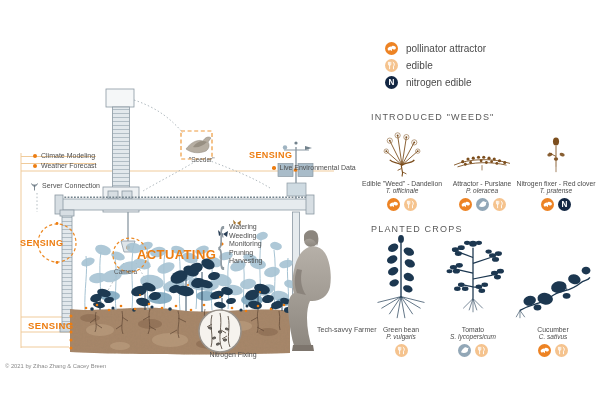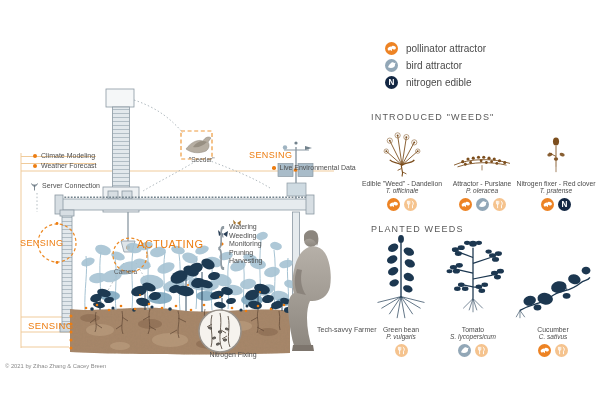--- a/index.html
+++ b/index.html
@@ -1,21 +1,21 @@
 <!DOCTYPE html>
 <html><head>
 <meta charset="utf-8">
 <style>
   html,body{margin:0;padding:0;background:#fff;}
   #canvas{position:relative;width:614px;height:400px;background:#fff;overflow:hidden;
           font-family:"Liberation Sans",sans-serif;color:#4a4a4a;}
   .abs{position:absolute;}
   .lbl{font-size:7px;color:#4f4f4f;line-height:1.15;white-space:nowrap;}
   .lbl-sm{font-size:6.5px;color:#5a5a5a;white-space:nowrap;}
-  .stage{font-size:9px;font-weight:normal;color:#ED7D11;letter-spacing:.4px;white-space:nowrap;}
+  .stage{font-size:9px;font-weight:bold;color:#ED7D11;letter-spacing:.4px;white-space:nowrap;}
   .dot{display:inline-block;width:4px;height:4px;border-radius:50%;background:#ED7D11;margin-right:4px;vertical-align:middle;}
   .row{display:flex;align-items:center;margin-bottom:2px;}
   .heading{font-size:9px;color:#5a5a5a;letter-spacing:1.2px;white-space:nowrap;}
   .legend-row{display:flex;align-items:center;gap:8px;height:13px;margin-bottom:4px;}
   .legend-label{font-size:10px;color:#4a4a4a;white-space:nowrap;}
   .card{position:absolute;width:84px;display:flex;flex-direction:column;align-items:center;}
   .card-img{display:flex;align-items:flex-end;justify-content:center;width:100%;}
   .card-name{font-size:6.8px;color:#4a4a4a;text-align:center;white-space:nowrap;margin-top:2px;}
   .card-species{font-size:6.5px;font-style:italic;color:#4a4a4a;text-align:center;white-space:nowrap;}
   .card-icons{display:flex;gap:4px;justify-content:center;margin-top:4px;}
@@ -317,21 +317,21 @@
 
   <div class="abs row" style="left:30px;top:182px">
     <svg width="9" height="9" viewBox="0 0 9 9" style="margin-right:3px">
       <path d="M4.5,4 V8.5 M1,1.5 C3,3.5 6,3.5 8,1.5 M2.2,3 C3.5,4.2 5.5,4.2 6.8,3" stroke="#6d7a84" stroke-width="0.9" fill="none"></path>
       <circle cx="4.5" cy="4" r="0.9" fill="#6d7a84"></circle>
     </svg>
     <span class="lbl">Server Connection</span>
   </div>
 
   <div class="abs stage" style="left:20px;top:238px">SENSING</div>
-  <div class="abs stage" style="left:137px;top:238px;font-size:11px">ACTUATING</div>
+  <div class="abs stage" style="left:137px;top:247px;font-size:13px">ACTUATING</div>
   <div class="abs lbl-sm" style="left:114px;top:268px">Camera</div>
   <div class="abs stage" style="left:28px;top:320px;font-size:9.5px">SENSING</div>
   <div class="abs stage" style="left:249px;top:150px">SENSING</div>
 
   <div class="abs row" style="left:272px;top:164px">
     <span class="dot" style="width:3.5px;height:3.5px"></span>
     <span class="lbl">Live Environmental Data</span>
   </div>
 
   <div class="abs lbl-sm" style="left:189px;top:156px">"Seeder"</div>
@@ -354,24 +354,25 @@
         <svg width="13" height="13" viewBox="0 0 13 13">
           <circle cx="6.5" cy="6.5" r="6.5" fill="#ED8324"></circle>
           <ellipse cx="4.9" cy="6.6" rx="2.4" ry="1.7" transform="rotate(-28 4.9 6.6)" fill="#fff"></ellipse>
           <ellipse cx="8.6" cy="5.7" rx="2.4" ry="1.7" transform="rotate(22 8.6 5.7)" fill="#fff"></ellipse>
           <rect x="6" y="5.2" width="1.1" height="3.8" rx="0.55" fill="#fff" transform="rotate(10 6.5 7)"></rect>
         </svg>
         <span class="legend-label">pollinator attractor</span>
       </div>
       <div class="legend-row">
         <svg width="13" height="13" viewBox="0 0 13 13">
-          <circle cx="6.5" cy="6.5" r="6.5" fill="#92A7B7"></circle>
-          <path d="M3 8.3 c1.9 0.9 4.5 0.9 6.1-0.4 c0.9-0.8 1.2-1.9 0.8-2.9 l1.1-1.2 -1.8 0.2 c-0.7-0.8-2-0.9-2.9-0.2 C4.8 4.9 3.6 6.4 3 8.3 Z" fill="#fff"></path>
+          <circle cx="6.5" cy="6.5" r="6.5" fill="#F5C38E"></circle>
+          <path d="M4.6 3.2 V9.8 M3.4 3.2 v2 a1.2 1.2 0 0 0 2.4 0 v-2" stroke="#fff" stroke-width="0.9" fill="none" stroke-linecap="round"></path>
+          <path d="M8.2 3.2 c1.4 0.9 1.5 2.9 0.3 4 L8.5 9.8" stroke="#fff" stroke-width="0.9" fill="none" stroke-linecap="round"></path>
         </svg>
-        <span class="legend-label">bird attractor</span>
+        <span class="legend-label">edible</span>
       </div>
       <div class="legend-row">
         <svg width="13" height="13" viewBox="0 0 13 13">
           <circle cx="6.5" cy="6.5" r="6.5" fill="#132743"></circle>
           <text x="6.5" y="9.4" text-anchor="middle" font-size="8.2" font-weight="bold" fill="#fff" font-family="Liberation Sans, sans-serif">N</text>
         </svg>
         <span class="legend-label">nitrogen edible</span>
       </div>
     </div>
 
@@ -493,21 +494,21 @@
             <rect x="6" y="5.2" width="1.1" height="3.8" rx="0.55" fill="#fff" transform="rotate(10 6.5 7)"></rect>
           </svg>
           <svg width="13" height="13" viewBox="0 0 13 13">
             <circle cx="6.5" cy="6.5" r="6.5" fill="#132743"></circle>
             <text x="6.5" y="9.4" text-anchor="middle" font-size="8.2" font-weight="bold" fill="#fff" font-family="Liberation Sans, sans-serif">N</text>
           </svg>
         </div>
       </div>
     </div>
 
-  <div class="abs heading" style="left:371px;top:224px">PLANTED WEEDS</div>
+  <div class="abs heading" style="left:371px;top:224px">PLANTED CROPS</div>
   <div id="crop-cards">
       <div class="card" style="left: 359px; top: 236px;">
         <div class="card-img" style="height:88px">
           <svg width="64" height="90" viewBox="0 0 64 92">
             <path d="M32,6 V64" stroke="#1C3750" stroke-width="1.4" fill="none"></path>
             <g fill="#1C3750">
               <ellipse cx="32" cy="5" rx="3" ry="4"></ellipse>
               <ellipse cx="24" cy="14" rx="5.5" ry="4" transform="rotate(-25 24 14)"></ellipse>
               <ellipse cx="40" cy="18" rx="5.5" ry="4" transform="rotate(25 40 18)"></ellipse>
               <ellipse cx="23" cy="26" rx="5.5" ry="4" transform="rotate(-25 23 26)"></ellipse>

